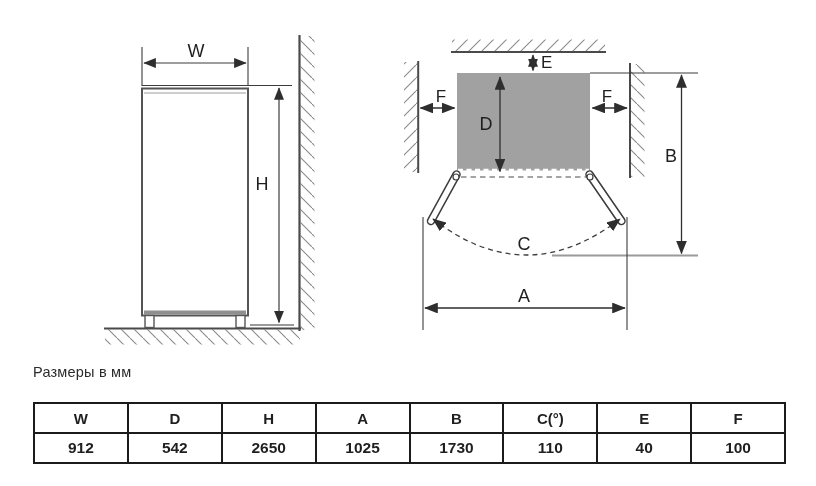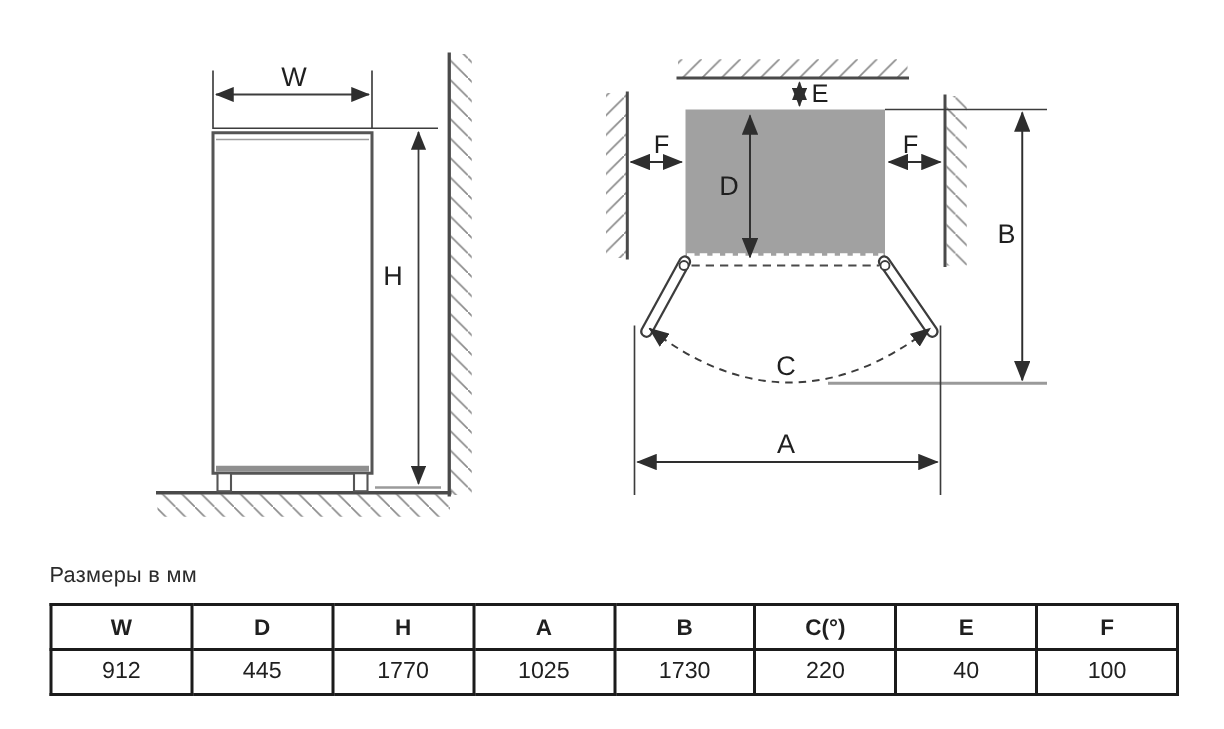--- a/index.html
+++ b/index.html
@@ -7,33 +7,33 @@
     position:relative;width:816px;height:486px;background:#ffffff;
     font-family:"Liberation Sans", sans-serif;color:#1f1f1f;overflow:hidden;
   }
   .diagram-svg{position:absolute;left:0;top:0;}
   .dim-label{
     font-family:"Liberation Sans", sans-serif;
     font-size:18px;fill:#1f1f1f;
   }
   .dim-label-small{font-size:17px;}
   .caption{
-    position:absolute;left:33px;top:376px;
+    position:absolute;left:33px;top:364px;
     font-size:14.5px;color:#2b2b2b;letter-spacing:0.2px;
   }
   table.dims{
     position:absolute;left:33px;top:402px;width:753px;
     border-collapse:collapse;background:#ffffff;table-layout:fixed;
   }
   table.dims th, table.dims td{
     border:2px solid #1b1b1b;height:28px;text-align:center;vertical-align:middle;
     padding:0;
   }
   table.dims th{font-size:15px;font-weight:bold;}
-  table.dims td{font-size:15.5px;font-weight:normal;}
+  table.dims td{font-size:15.5px;font-weight:bold;}
 </style>
 </head>
 <body>
 
 <div class="page">
 
   <svg class="diagram-svg" width="816" height="360" viewBox="0 0 816 360">
     <defs>
       <marker id="ah" viewBox="0 0 10 8" refX="9.4" refY="4" markerWidth="10.5" markerHeight="8.4" orient="auto-start-reverse">
         <path d="M0,0 L10,4 L0,8 Z" fill="#2e2e2e"></path>
@@ -144,23 +144,23 @@
         <th>A</th>
         <th>B</th>
         <th>C(°)</th>
         <th>E</th>
         <th>F</th>
       </tr>
     </thead>
     <tbody>
       <tr>
         <td>912</td>
-        <td>445</td>
-        <td>1770</td>
+        <td>542</td>
+        <td>2650</td>
         <td>1025</td>
         <td>1730</td>
-        <td>220</td>
+        <td>110</td>
         <td>40</td>
         <td>100</td>
       </tr>
     </tbody>
   </table>
 </div>
 
 </body></html>

